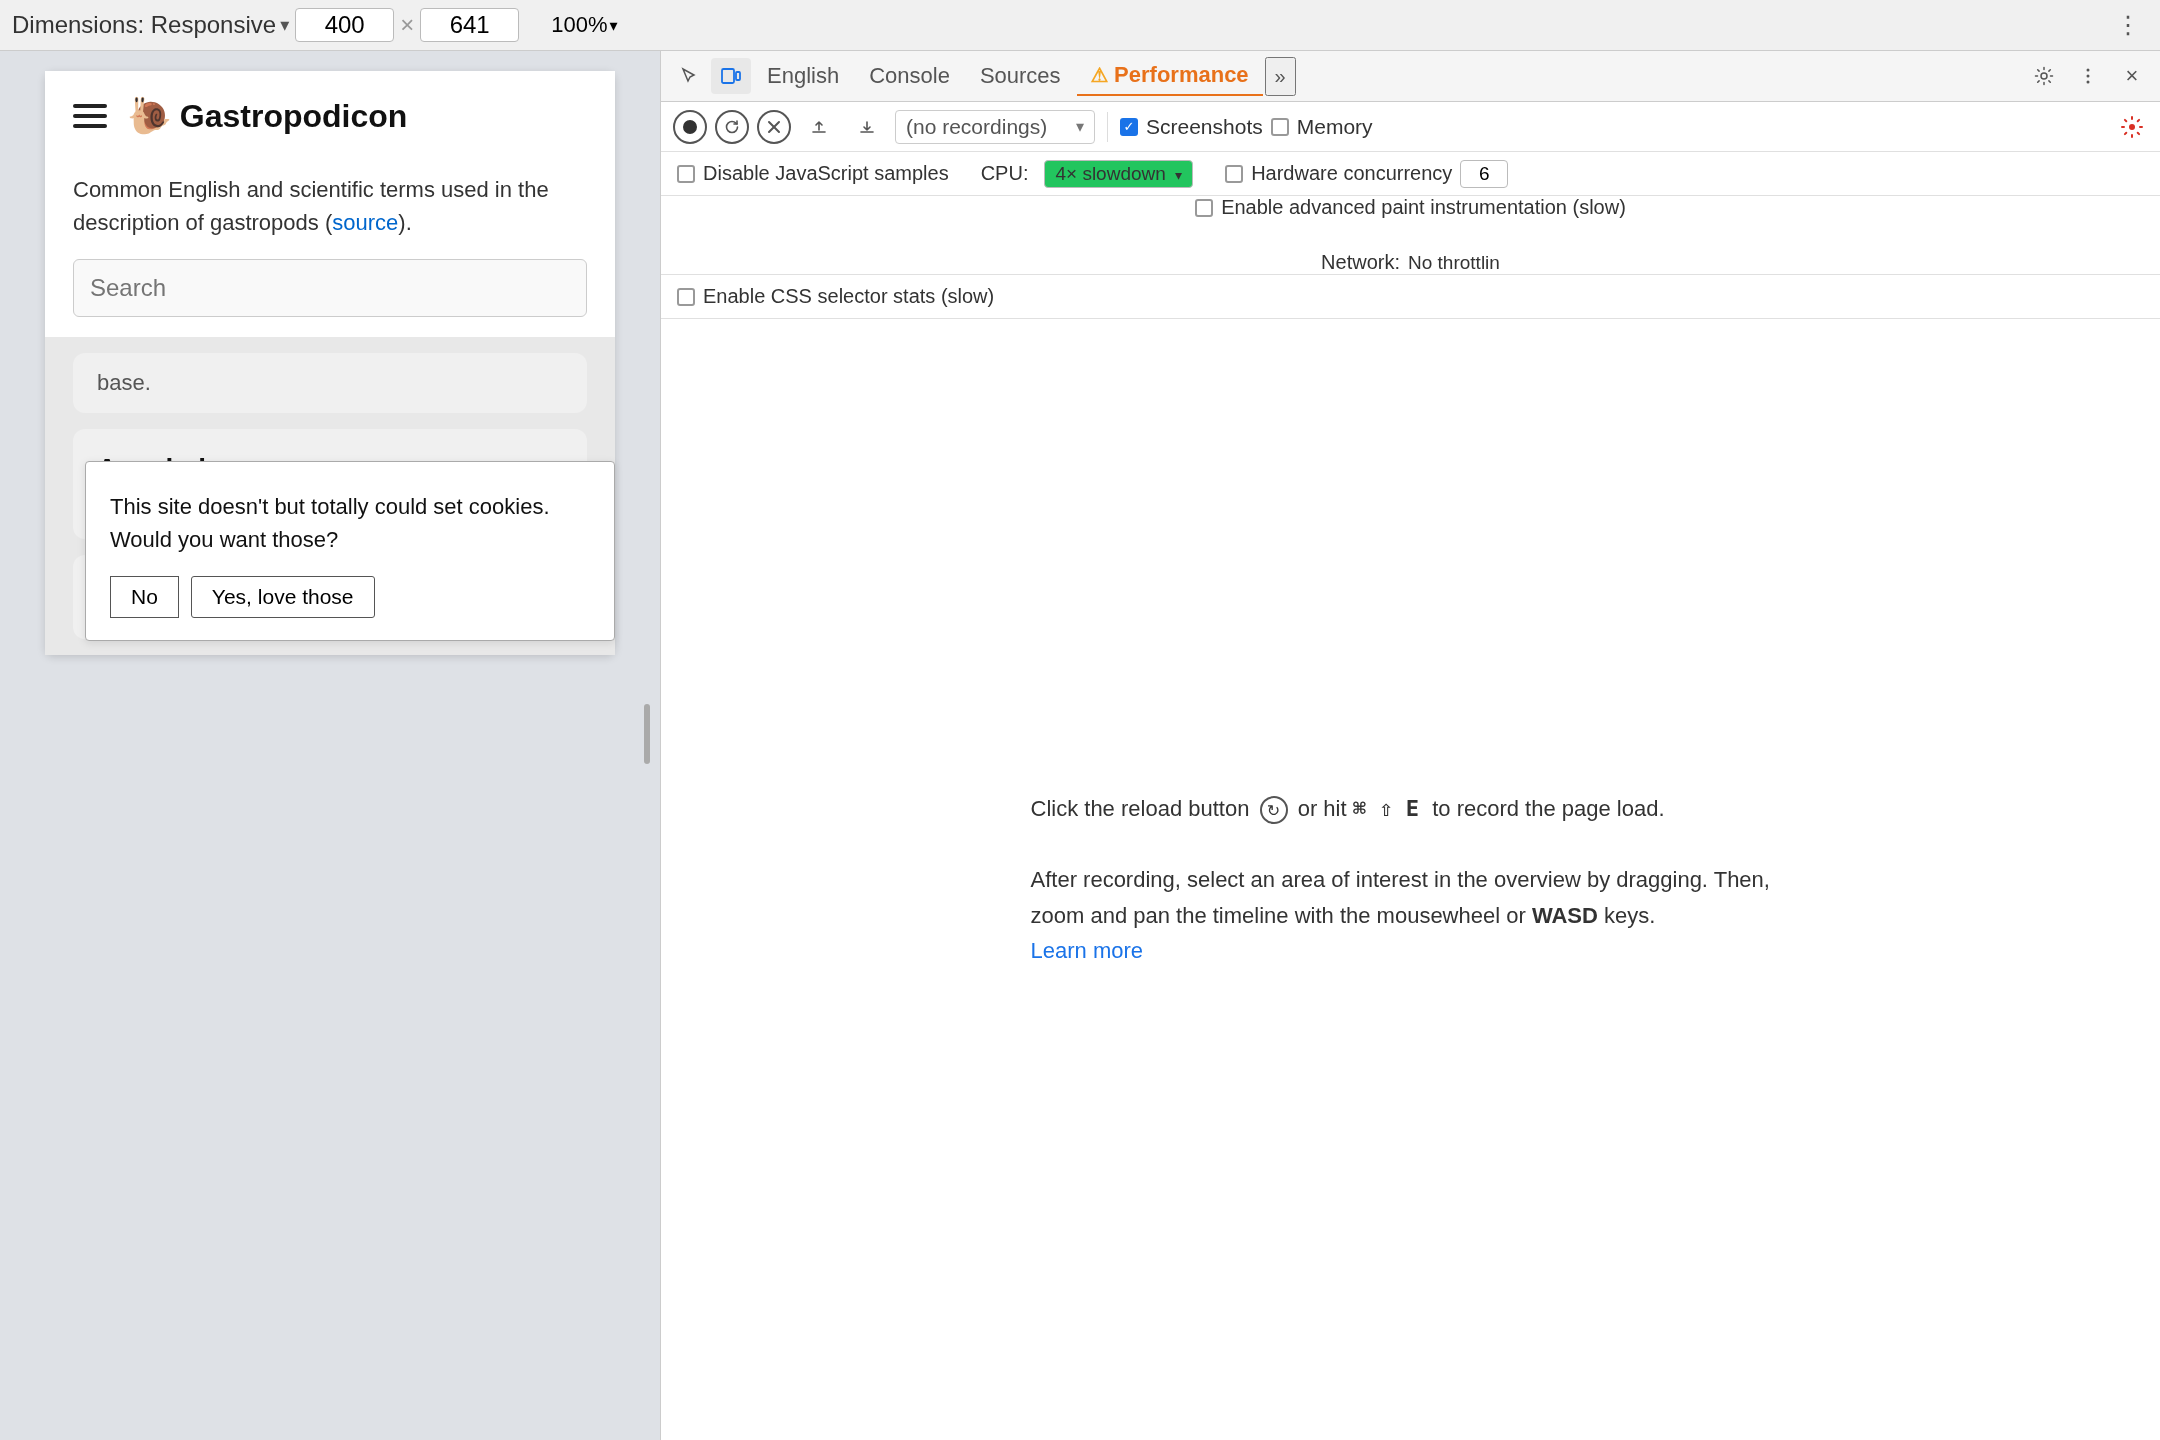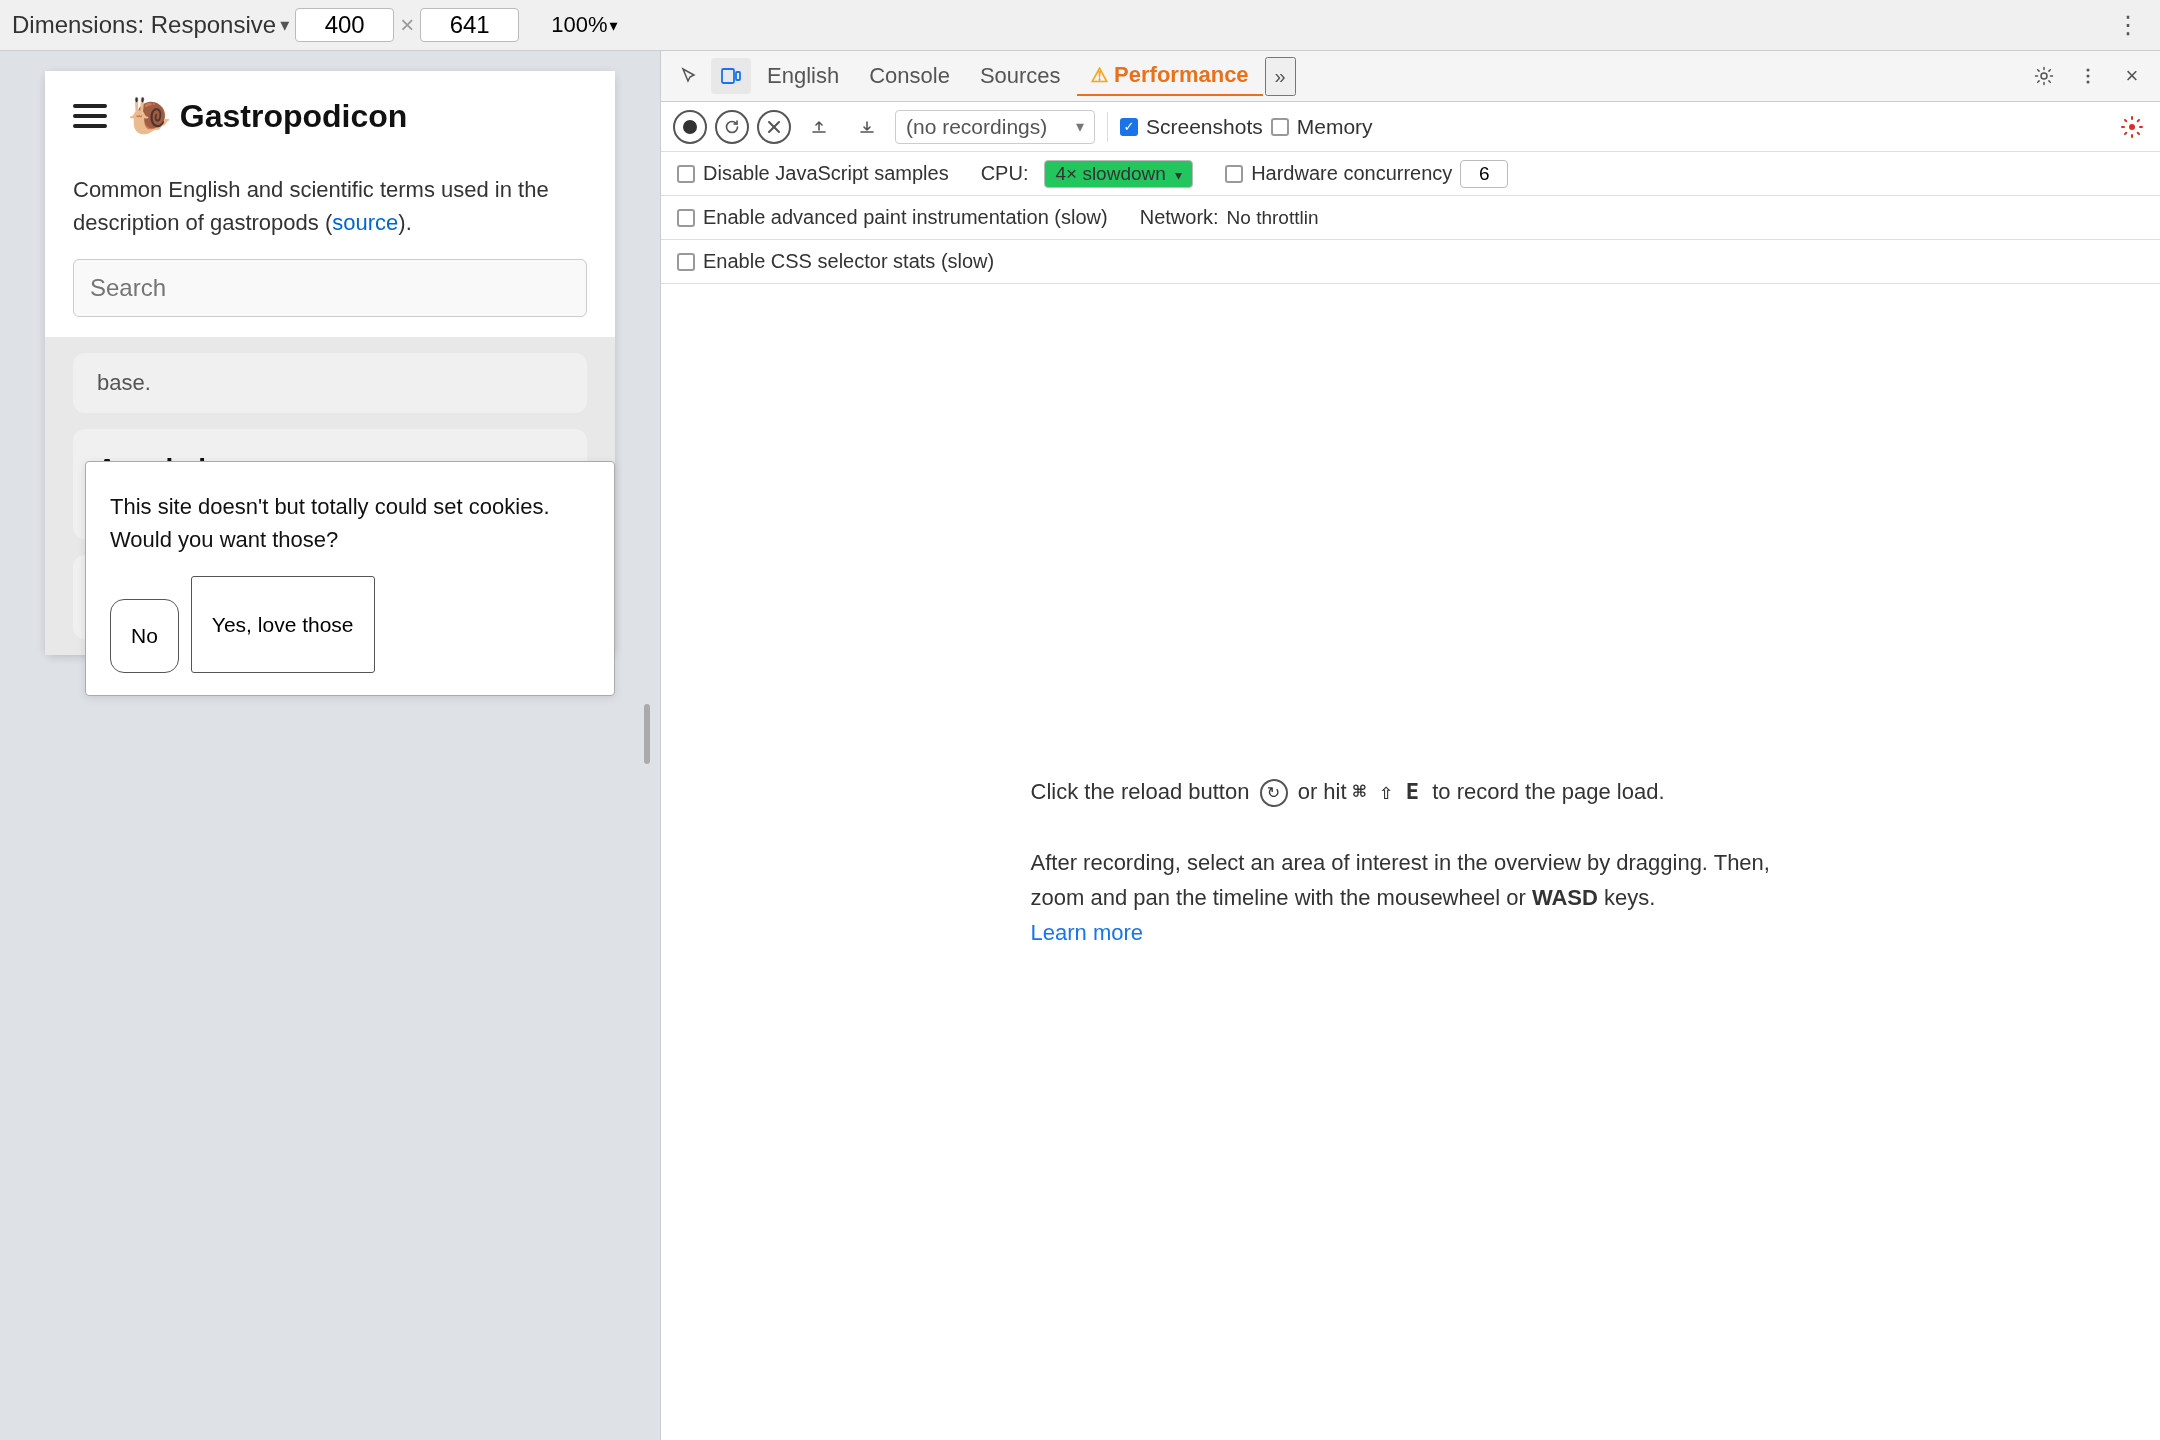--- a/index.html
+++ b/index.html
@@ -178,27 +178,26 @@
       font-size: 22px;
       color: #111;
       line-height: 1.5;
       margin-bottom: 20px;
     }
     .cookie-buttons {
       display: flex;
       gap: 12px;
     }
     .btn-no {
-      padding: 24px 20px;
+      padding: 8px 20px;
       font-size: 21px;
       border: 1px solid #555;
       background: white;
       cursor: pointer;
-      border-radius: 14px;
-      margin-top: 23px;
+      border-radius: 0;
     }
     .btn-yes {
       padding: 8px 20px;
       font-size: 21px;
       border: 1px solid #555;
       background: white;
       cursor: pointer;
       border-radius: 3px;
     }
 
@@ -755,21 +754,21 @@
           <span style="font-size:14px; margin-left:4px;">▾</span>
         </div>
       </div>
       <div class="hw-concurrency">
         <div class="checkbox-empty"></div>
         <span>Hardware concurrency</span>
         <input class="hw-input" value="6" style="">
       </div>
     </div>
 
-    <div class="dt-toolbar-2" style="border-top: none;">
+    <div class="dt-toolbar-2" style="border-top: none; flex-direction: column;">
       <div class="dt-checkbox-row">
         <div class="checkbox-empty"></div>
         <span>Enable advanced paint instrumentation (slow)</span>
       </div>
       <div class="network-row">
         <span>Network:</span>
         <span class="network-value">No throttlin</span>
       </div>
     </div>
 

